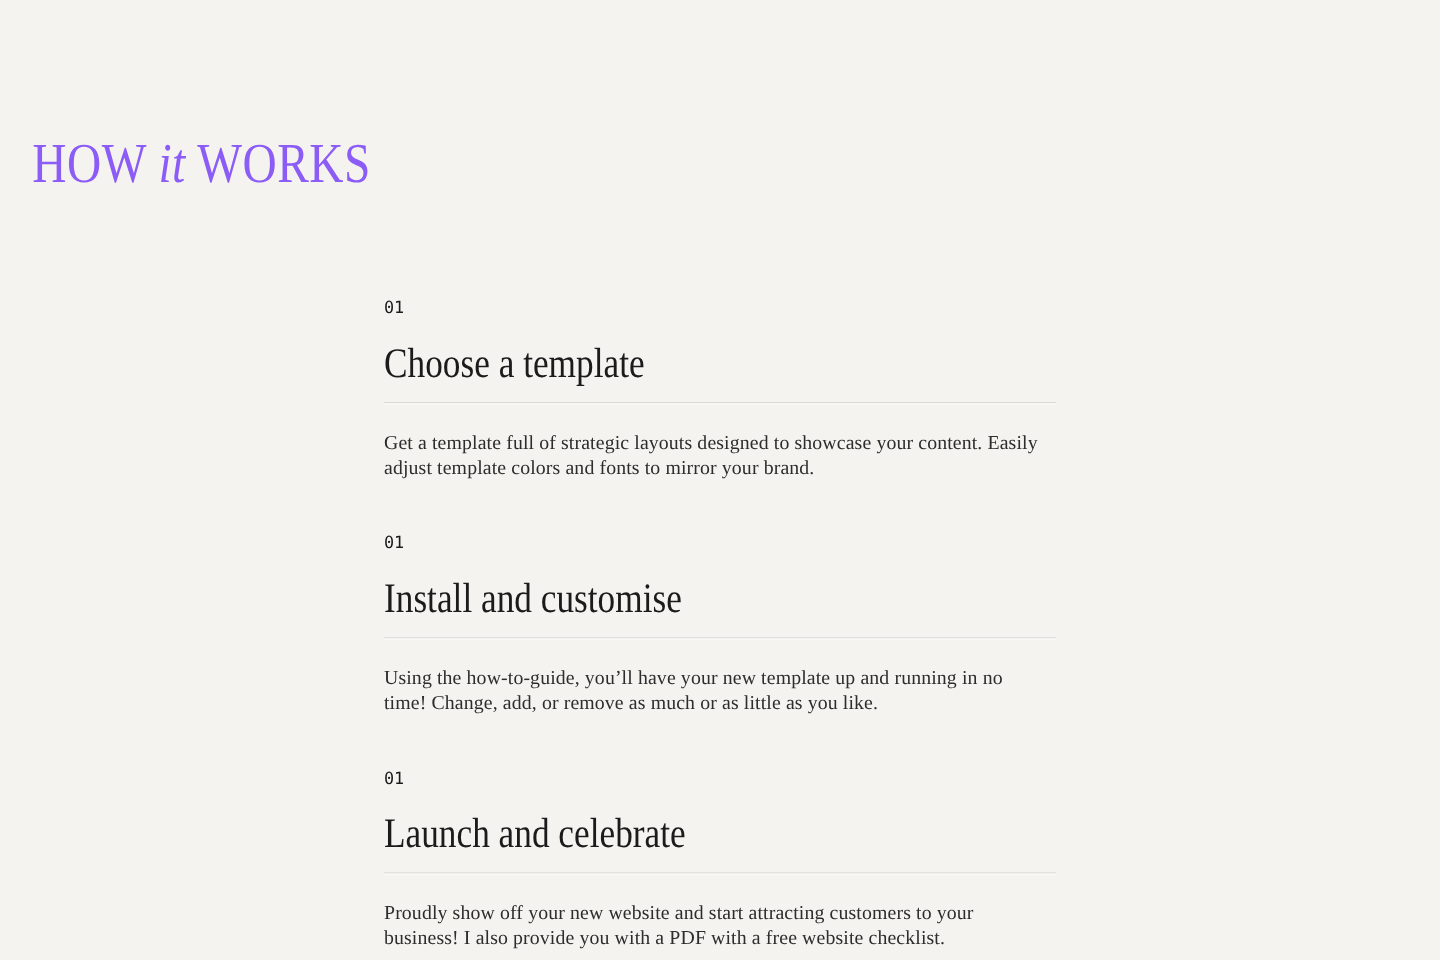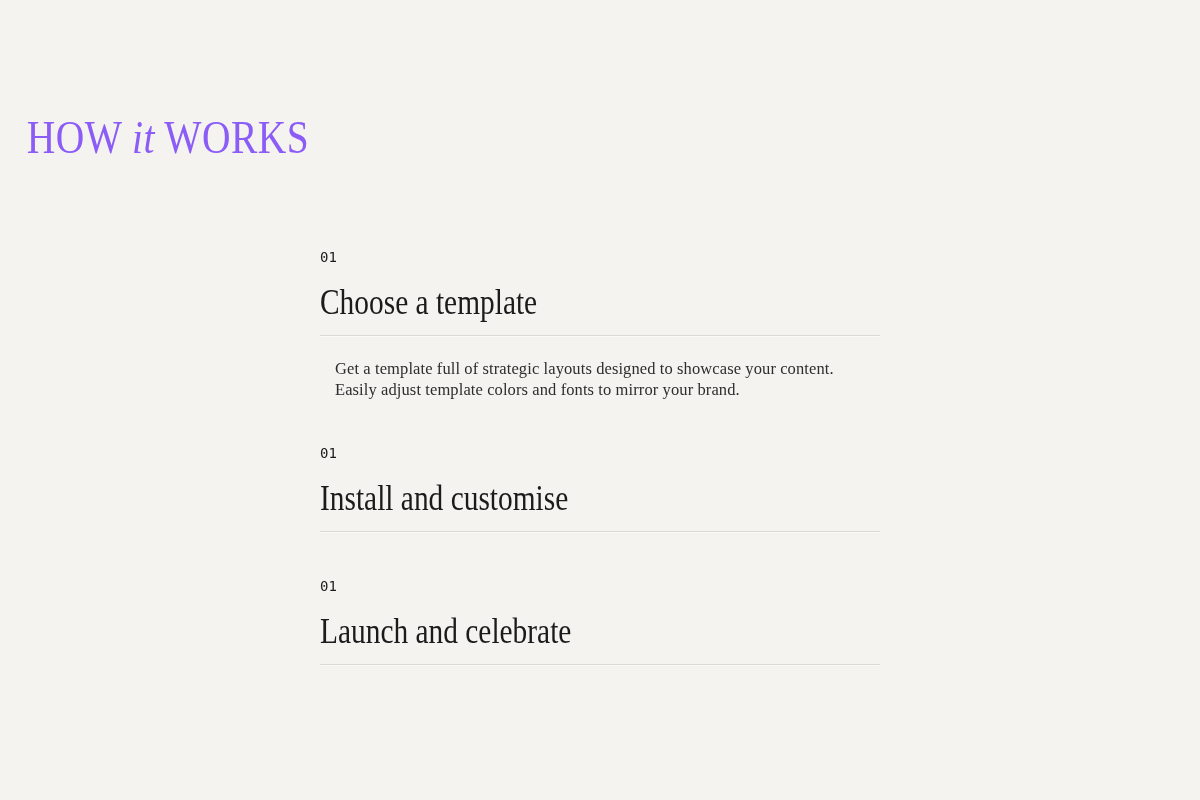--- a/index.html
+++ b/index.html
@@ -62,21 +62,21 @@
     white-space: nowrap;
   }
   .step-divider {
     border: none;
     border-top: 1px solid #dadad6;
     border-bottom: 1px solid #fbfaf8;
     margin: 0 0 21px 0;
     height: 0;
   }
   .step-description {
-    margin: 15px;
+    margin: 0;
     font-family: "Liberation Serif", serif;
     font-size: 16.5px;
     line-height: 1.28;
     letter-spacing: 0.1px;
     color: #2d2d2d;
     max-width: 545px;
   }
 </style>
 </head>
 <body>
@@ -93,22 +93,24 @@
       <div class="step-number">01</div>
       <h2 class="step-title">Choose a template</h2>
       <hr class="step-divider">
       <p class="step-description">Get a template full of strategic layouts designed to showcase your content. Easily adjust template colors and fonts to mirror your brand.</p>
     </section>
 
     <section class="step">
       <div class="step-number">01</div>
       <h2 class="step-title">Install and customise</h2>
       <hr class="step-divider">
+      <p class="step-description">Using the how-to-guide, you’ll have your new template up and running in no time! Change, add, or remove as much or as little as you like.</p>
     </section>
 
     <section class="step">
       <div class="step-number">01</div>
       <h2 class="step-title">Launch and celebrate</h2>
       <hr class="step-divider">
+      <p class="step-description">Proudly show off your new website and start attracting customers to your business! I also provide you with a PDF with a free website checklist.</p>
     </section>
 
   </div>
 </div>
 
 </body></html>

